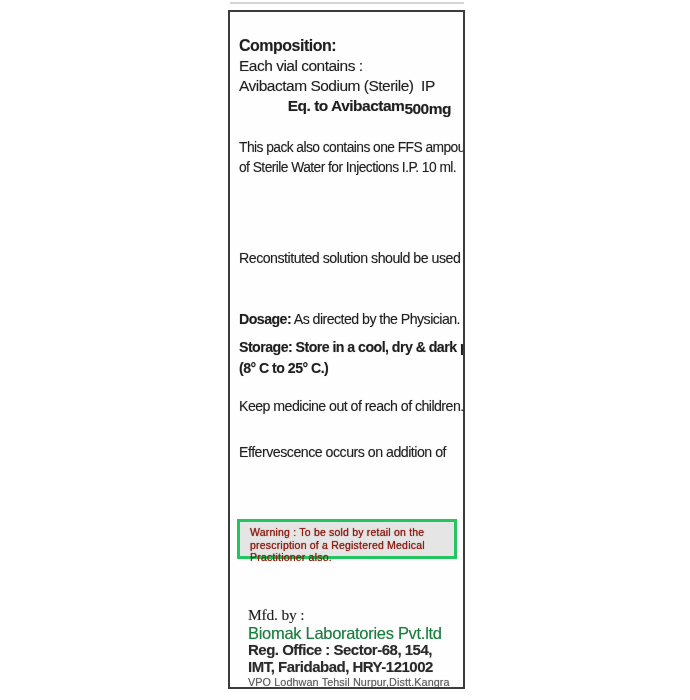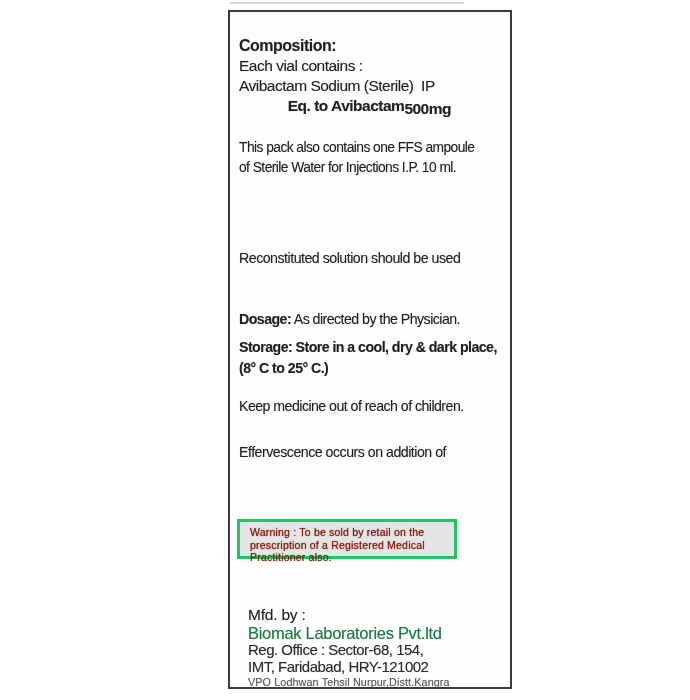--- a/index.html
+++ b/index.html
@@ -20,21 +20,21 @@
     left: 230px;
     top: 2px;
     width: 234px;
     height: 2px;
     background: #d5d5d5;
   }
   .label-panel {
     position: absolute;
     left: 228px;
     top: 10px;
-    width: 284px;
+    width: 237px;
     height: 679px;
     border: 2px solid #3c3c3c;
     background: #fefefe;
     box-sizing: border-box;
     overflow: hidden;
   }
   .blk {
     position: absolute;
     left: 9px;
     white-space: nowrap;
@@ -69,23 +69,23 @@
     color: #8c1a10;
     font-weight: normal;
     font-size: 10.5px;
     line-height: 12.5px;
     padding: 4px 0 0 10px;
     letter-spacing: 0.2px;
     white-space: nowrap;
     text-shadow: 0 0 1px rgba(130,25,12,0.9);
   }
   .address-block { top: 593px; left: 18px; }
-  .mfd-by   { font-size: 15.5px; line-height: 19px; letter-spacing: -0.2px; }
+  .mfd-by   { font-size: 15.5px; line-height: 19px; letter-spacing: -0.2px; font-family: Liberation Serif, serif; }
   .mfr-name { font-size: 16.5px; line-height: 18px; letter-spacing: -0.3px; color: #15803d; }
-  .reg-line { font-size: 15px; line-height: 16.5px; font-weight: normal; letter-spacing: -0.5px; color: #2a2a2a; }
+  .reg-line { font-size: 15px; line-height: 16.5px; font-weight: bold; letter-spacing: -0.5px; color: #2a2a2a; }
   .vpo-line { font-size: 10.8px; line-height: 15px; letter-spacing: 0.1px; color: #585858; font-weight: normal; }
 </style>
 </head>
 <body>
 
 <div class="top-edge-line"></div>
 
 <div class="label-panel">
 
   <div class="blk comp-block">

